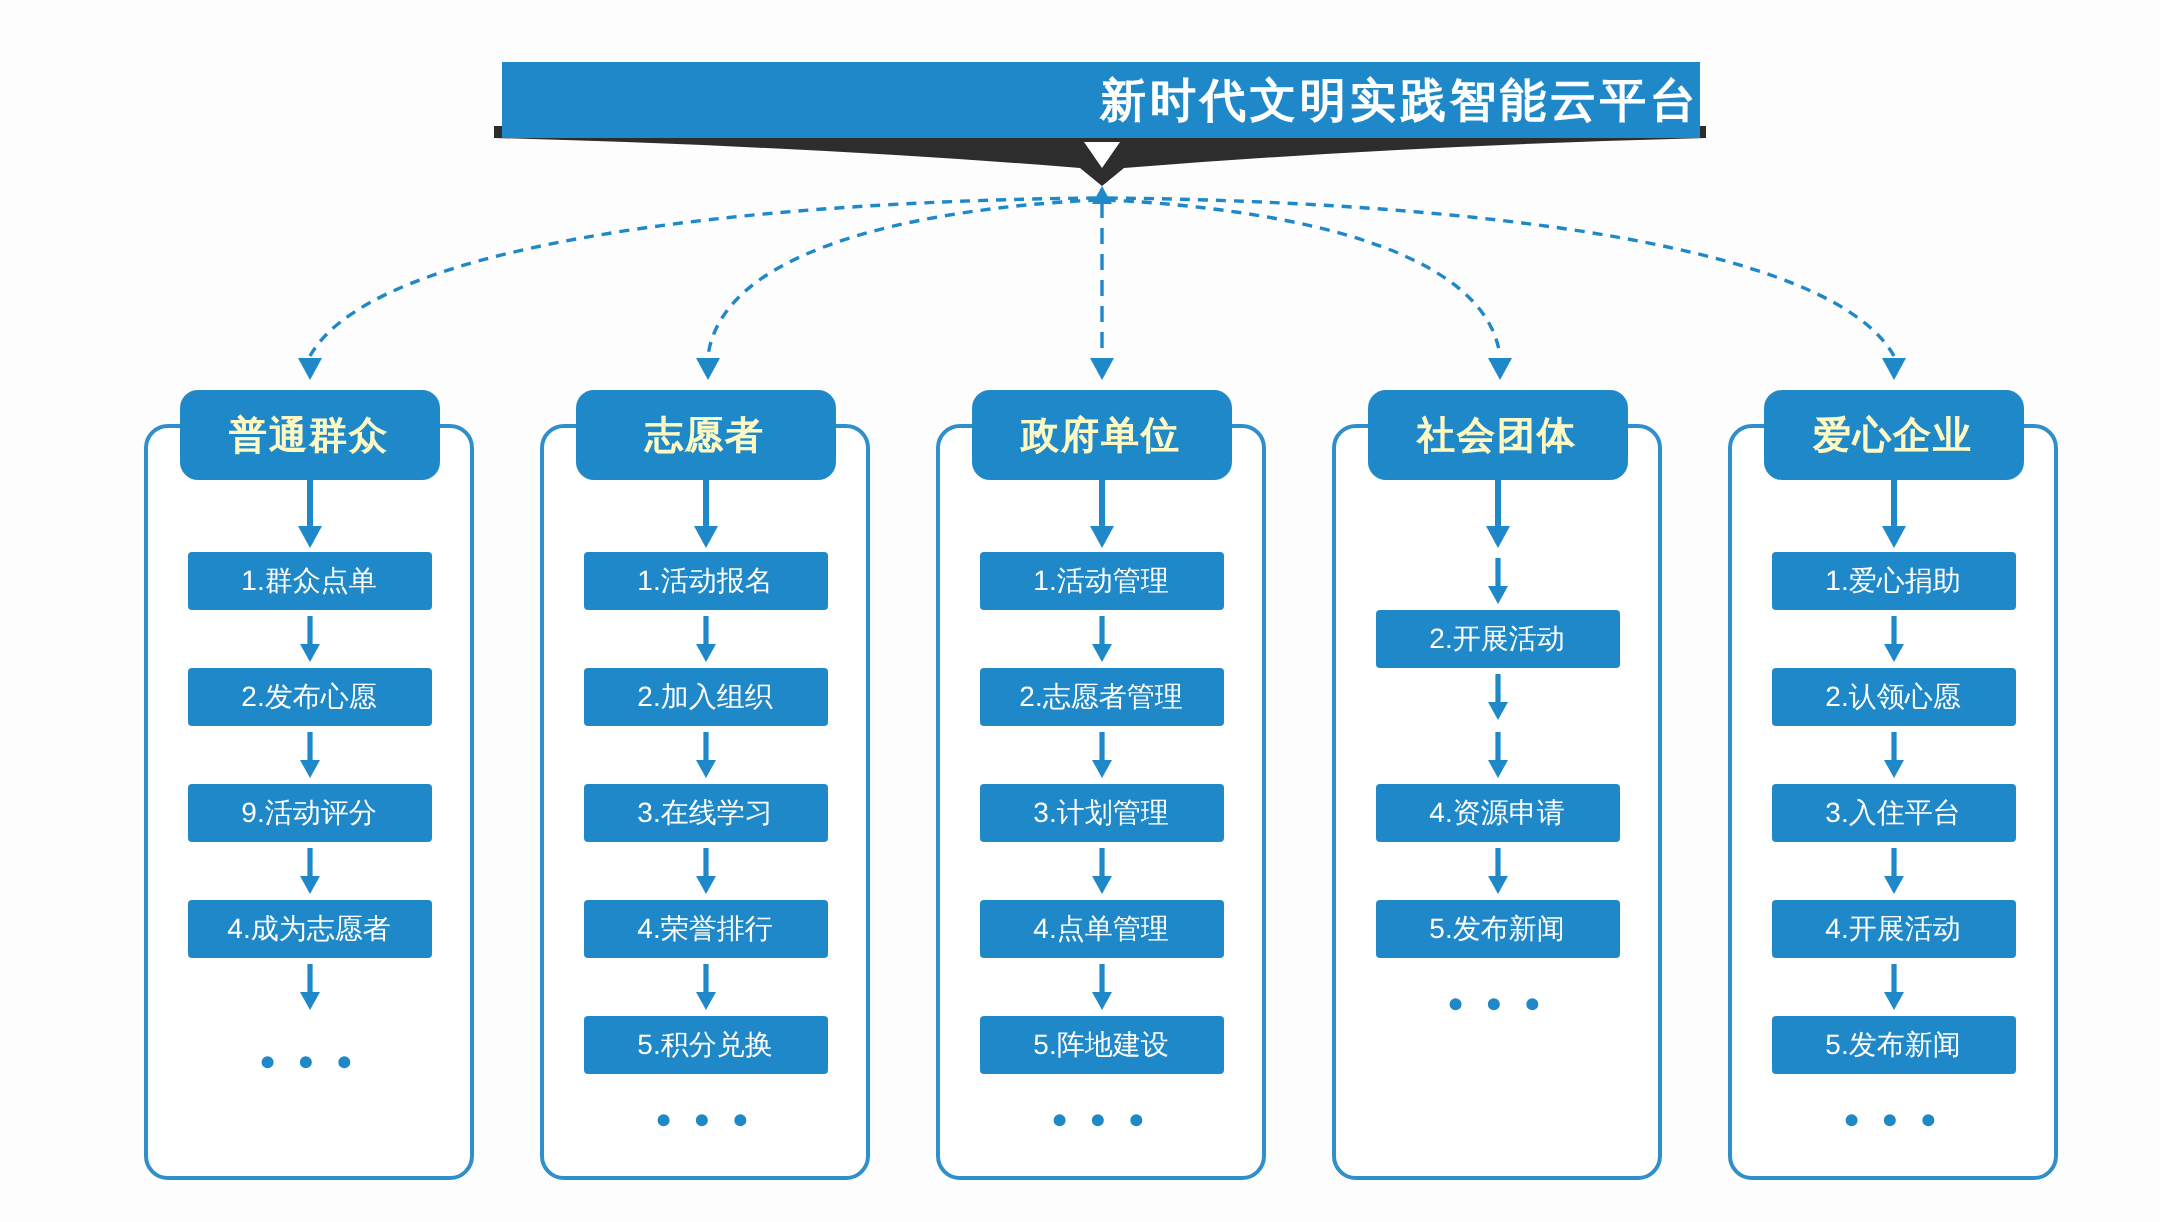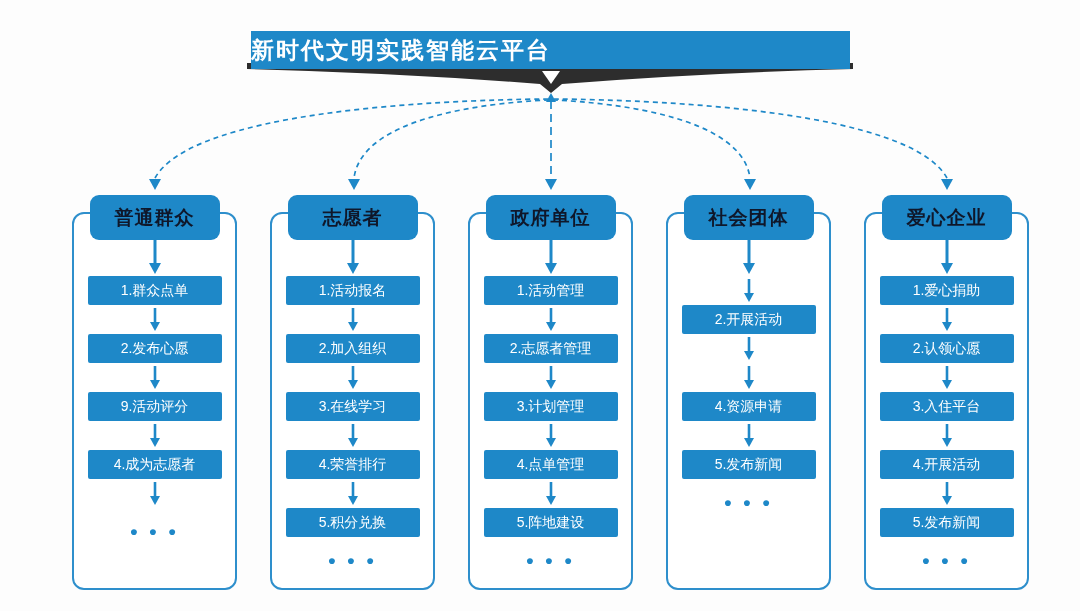--- a/index.html
+++ b/index.html
@@ -14,47 +14,47 @@
   
   .overlay {
     position: absolute; left: 0; top: 0; width: 1080px; height: 611px;
     pointer-events: none;
   }
 
   
   .banner {
     position: absolute; left: 251px; top: 31px; width: 599px; height: 38px;
     background: #1E88C8;
-    display: flex; align-items: center; justify-content: flex-start;
+    display: flex; align-items: center; justify-content: flex-end;
     z-index: 3;
   }
   .banner span {
     color: #ffffff; font-size: 23px; font-weight: bold; letter-spacing: 2px;
   }
 
   
   .col {
     position: absolute; top: 212px; width: 165px; height: 378px;
     border: 2px solid #2E8FCC; border-radius: 12px;
     background: #ffffff;
   }
   .col-header {
     position: absolute; top: -19px; left: 50%; transform: translateX(-50%);
     width: 130px; height: 45px; border-radius: 9px;
-    background: #1E88C8; color: #0f172a;
+    background: #1E88C8; color: #fef9c3;
     font-size: 19px; font-weight: bold; letter-spacing: 1px;
     display: flex; align-items: center; justify-content: center;
     z-index: 2;
   }
   .flow {
     position: absolute; top: 26px; left: 0; right: 0;
     display: flex; flex-direction: column; align-items: center;
   }
   .step {
-    width: 134px; height: 29px; background: #1E88C8; border-radius: 2px;
+    width: 122px; height: 29px; background: #1E88C8; border-radius: 2px;
     color: #ffffff; font-size: 14px;
     display: flex; align-items: center; justify-content: center;
     white-space: nowrap;
   }
   .arrow-lg, .arrow-sm { display: block; flex: 0 0 auto; }
   .dots {
     margin-top: 13px;
     color: #1E88C8; font-size: 21px; font-weight: bold; letter-spacing: 3px;
     line-height: 1;
   }

